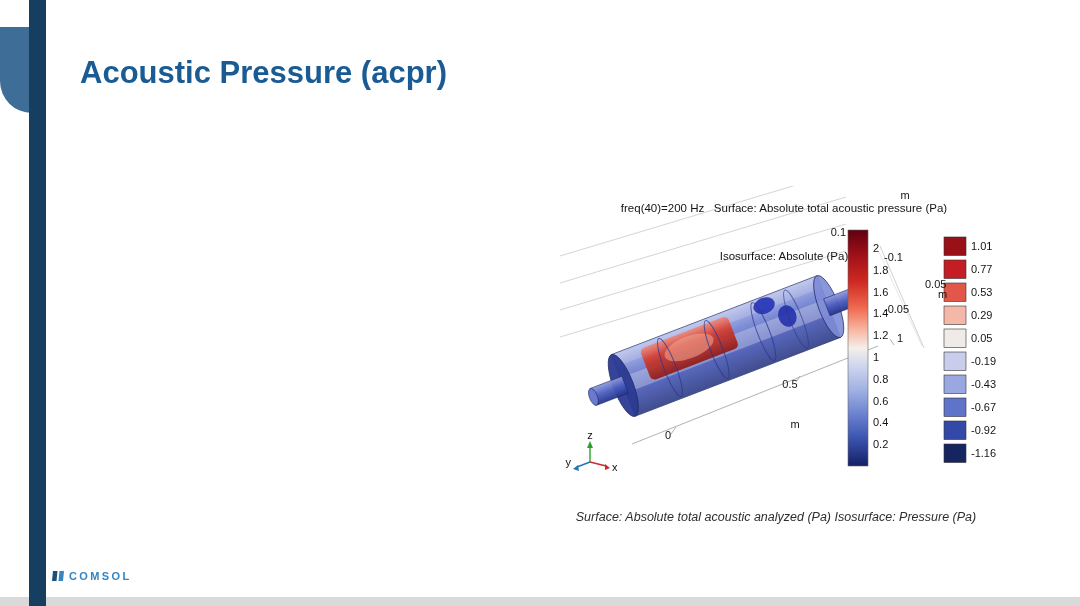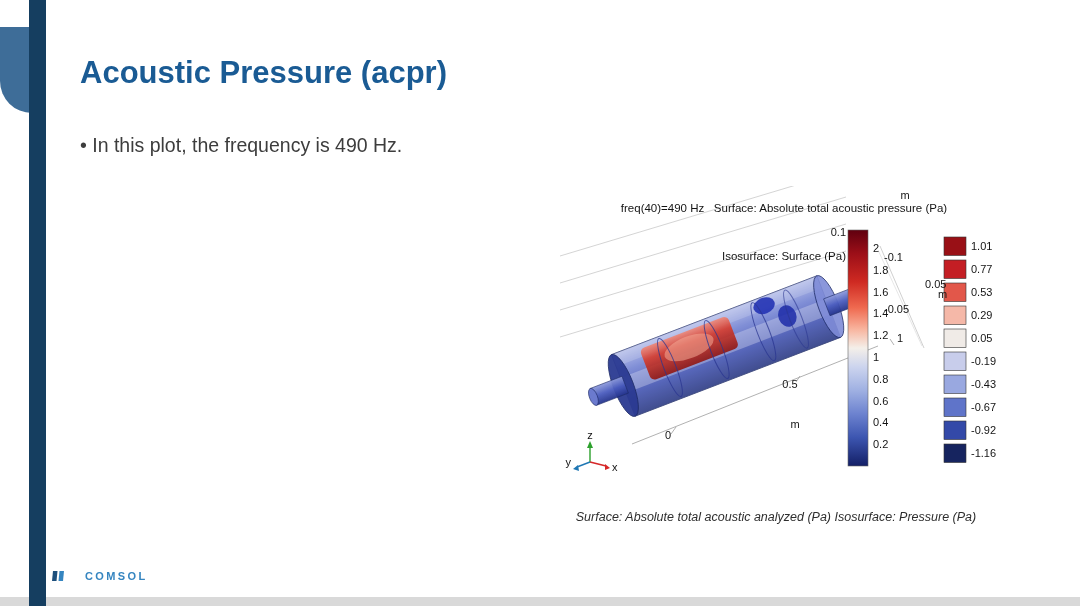--- a/index.html
+++ b/index.html
@@ -28,40 +28,39 @@
   .plot-title {
     position:absolute; left:558px; top:168px; width:452px; text-align:center;
     font-size:11.5px; line-height:16px; color:#141414; white-space:pre; z-index:4;
   }
   .plot-svg { position:absolute; left:560px; top:186px; z-index:3; }
   .plot-svg text { font-family:"Liberation Sans", sans-serif; font-size:11px; fill:#141414; }
   .caption {
     position:absolute; left:545px; top:510px; width:462px; text-align:center;
     font-style:italic; font-size:12.5px; color:#2e2e2e; z-index:3;
   }
-  .logo { position:absolute; left:52px; top:570px; display:flex; align-items:flex-end; gap:20px; z-index:3; }
+  .logo { position:absolute; left:52px; top:570px; display:flex; align-items:flex-end; gap:4px; z-index:3; }
   .logo-text { font-size:11px; font-weight:bold; color:#3585c0; letter-spacing:2.4px; }
   .bottom-strip { position:absolute; left:0; bottom:0; width:1080px; height:9px; background:#d9d9d9; z-index:1; }
 </style>
 </head>
 <body>
 
 <div class="slide">
   <div class="accent-light"></div>
   <div class="accent-dark"></div>
 
   <h1 class="title">Acoustic Pressure (acpr)</h1>
 
   <ul class="bullets">
-    <li>In this plot, the frequency is 490 Hz.</li>
   </ul>
 
   <div class="plot-title">
-    <div>freq(40)=490 Hz   Surface: Absolute total acoustic pressure (Pa)</div>
-    <div>Isosurface: Surface (Pa)</div>
+    <div>freq(40)=200 Hz   Surface: Absolute total acoustic pressure (Pa)</div>
+    <div>Isosurface: Absolute (Pa)</div>
   </div>
 
   <svg class="plot-svg" width="450" height="296" viewBox="0 0 450 296">
     <defs>
       <linearGradient id="gBody" x1="0" y1="0" x2="0" y2="1">
         <stop offset="0" stop-color="#aab4e6"></stop>
         <stop offset="0.3" stop-color="#6b7cd0"></stop>
         <stop offset="0.65" stop-color="#3a4cae"></stop>
         <stop offset="1" stop-color="#202f7c"></stop>
       </linearGradient>

